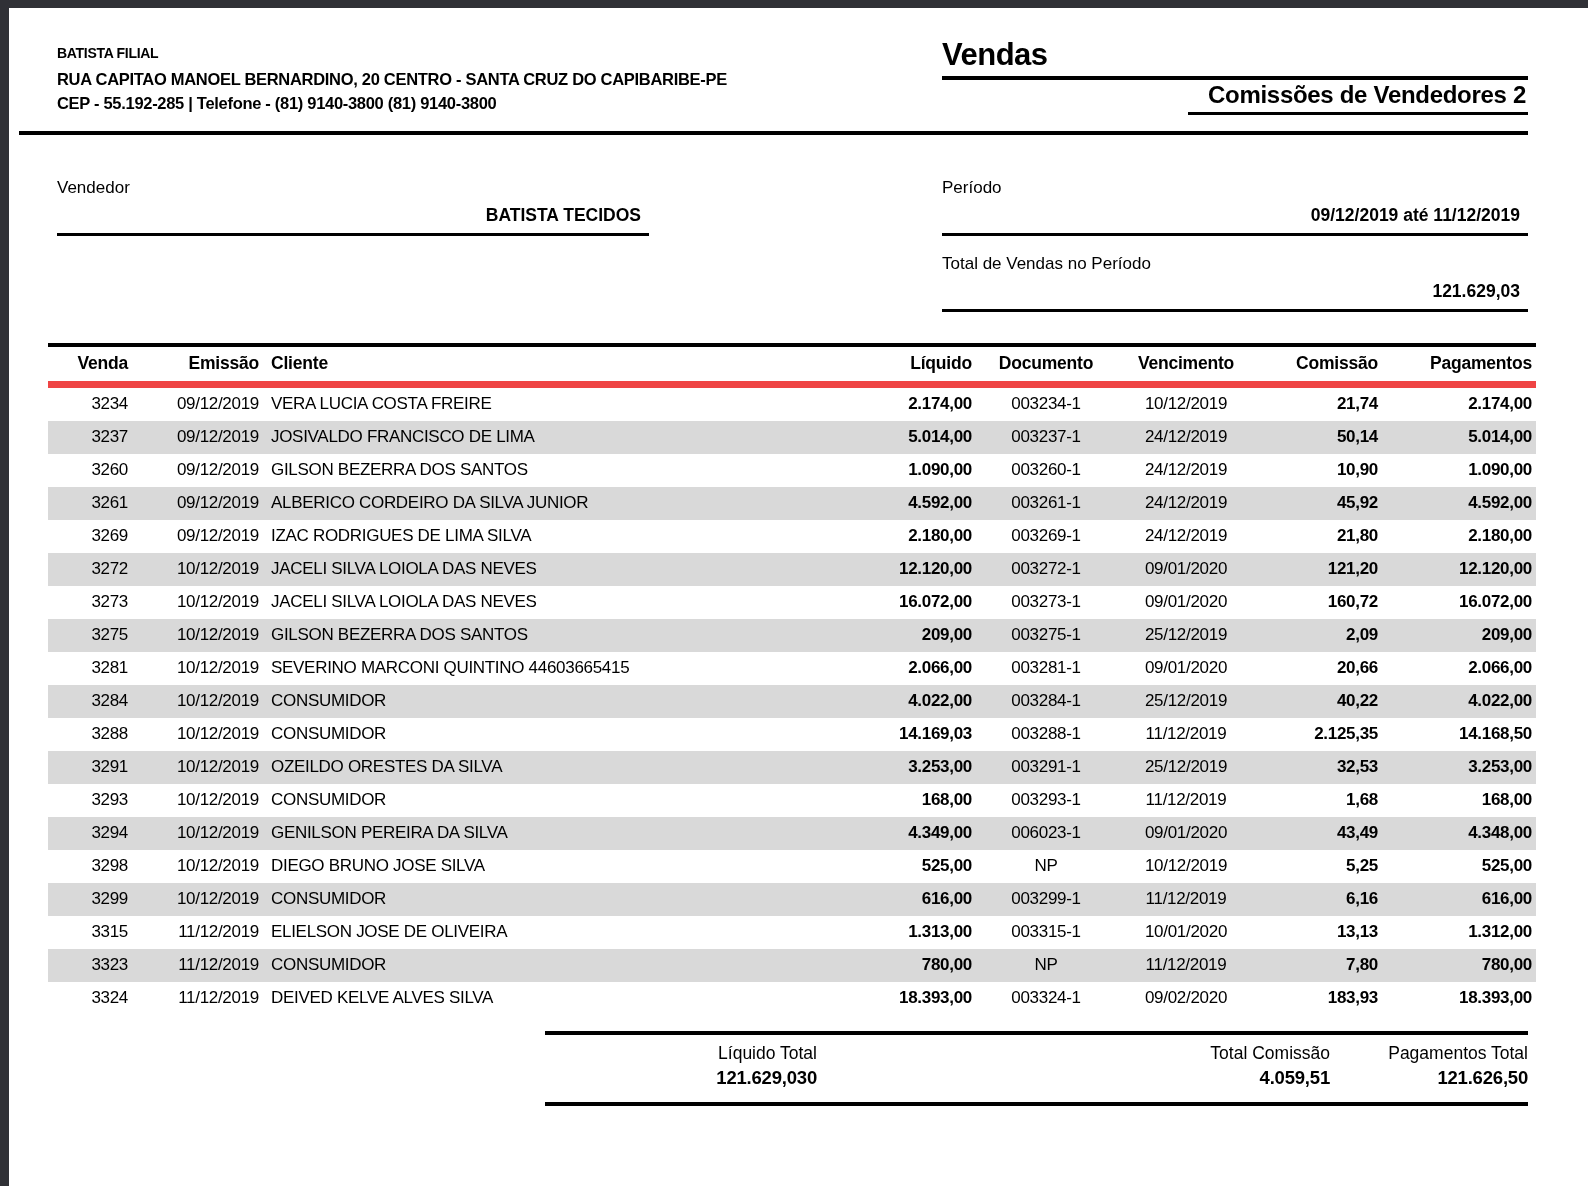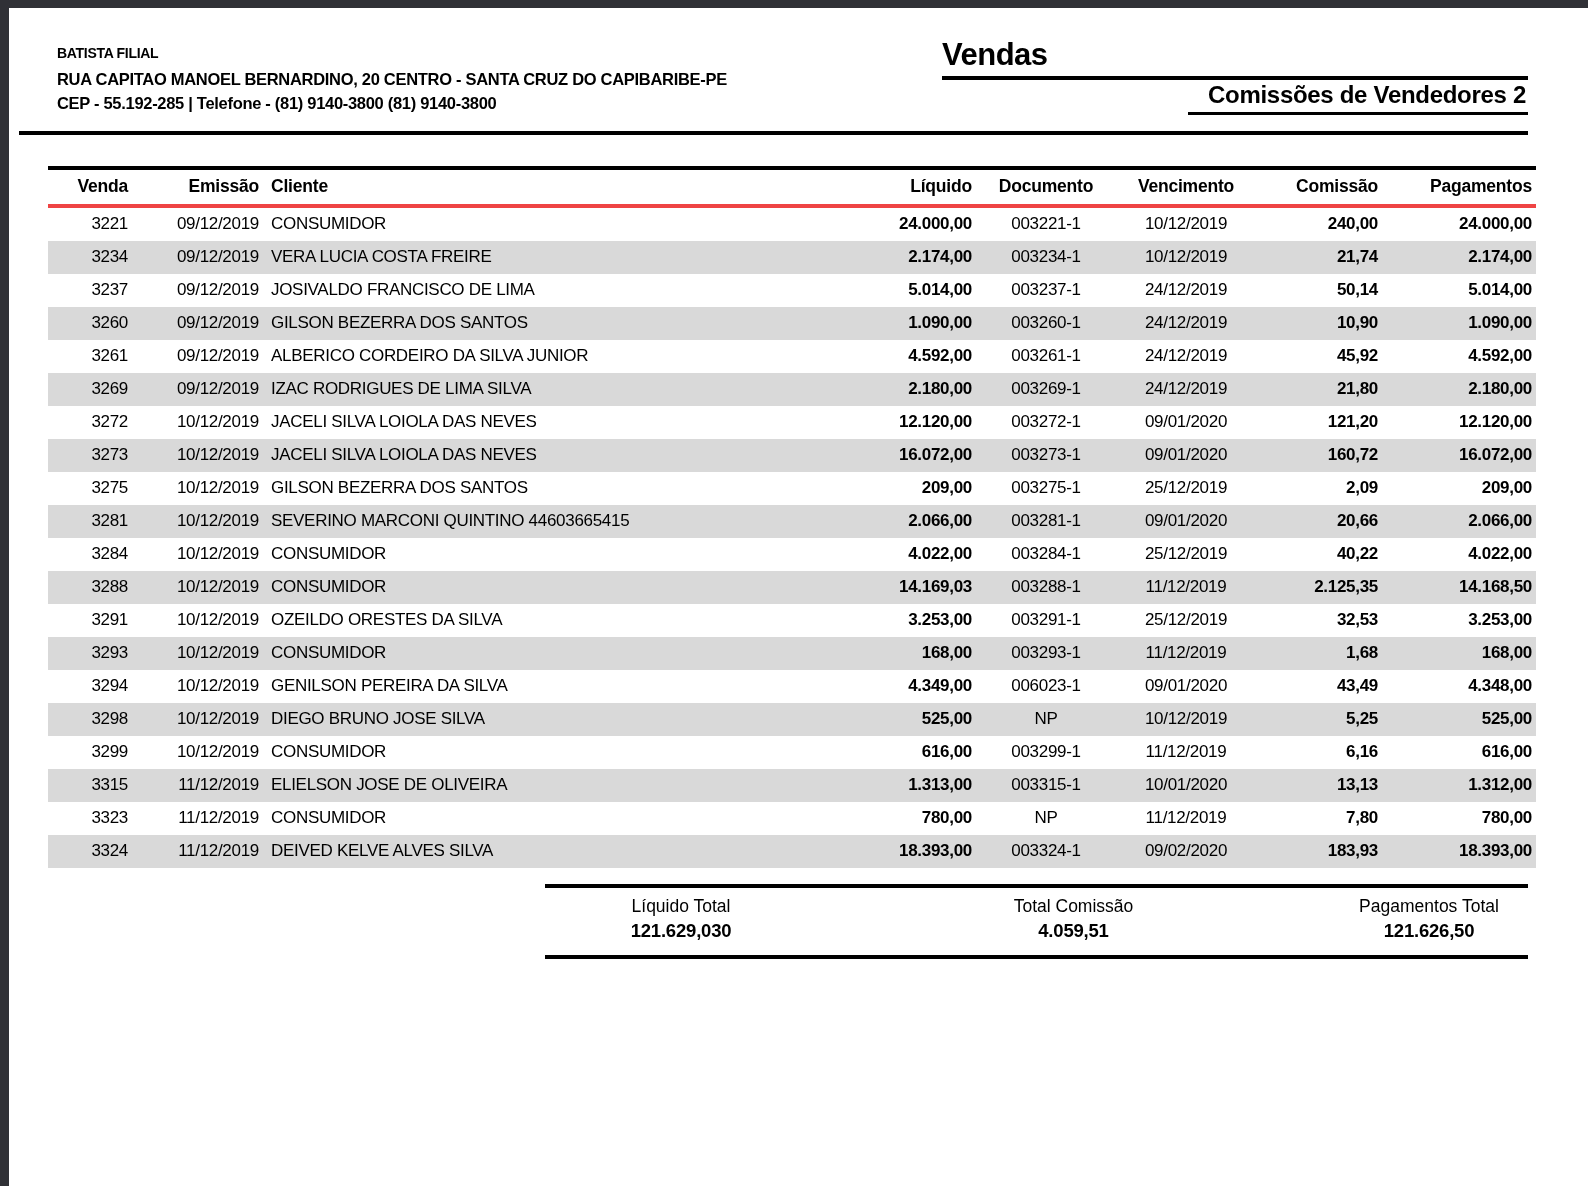--- a/index.html
+++ b/index.html
@@ -69,21 +69,21 @@
   .info-right .group2 { margin-top: 17px; }
   
   table.sales {
     width: calc(100% + 17px);
     margin: 31px -8px 0 -9px;
     border-collapse: collapse;
     table-layout: fixed;
   }
   table.sales thead tr {
     border-top: 4px solid #000;
-    border-bottom: 4px solid #ef4444;
+    border-bottom: 7px solid #ef4444;
   }
   th {
     font-size: 17.5px; font-weight: bold;
     padding: 6px 0 7px;
     letter-spacing: -0.2px;
     white-space: nowrap;
   }
   td {
     font-size: 17px;
     padding: 5px 0 6px;
@@ -106,21 +106,21 @@
   td.col-liquido, td.col-comissao, td.col-pagamentos { font-weight: bold; }
   
   .totals {
     margin-top: 16px;
     margin-left: 488px;
     border-top: 4px solid #000;
     border-bottom: 4px solid #000;
     display: flex;
     padding: 7px 0 12px;
   }
-  .tot-group { display: flex; flex-direction: column; align-items: center; }
+  .tot-group { display: flex; flex-direction: column; }
   .tot-label { font-size: 17.5px; line-height: 23px; }
   .tot-value { font-size: 18.5px; font-weight: bold; line-height: 25px; letter-spacing: -0.2px; }
   .tot-liquido    { width: 272px; text-align: right; }
   .tot-comissao   { flex: 1 1 auto; text-align: right; }
   .tot-pagamentos { width: 198px; text-align: right; }
 </style>
 </head>
 <body>
 
 <div class="page">
@@ -138,46 +138,52 @@
       <div class="title-block">
         <div class="report-title">Vendas</div>
         <div class="report-subtitle-wrap">
           <span class="report-subtitle">Comissões de Vendedores 2</span>
         </div>
       </div>
     </div>
 
     <hr class="full-rule">
 
+    <div class="info-row">
+      <div class="info-left">
+        <div class="field-label">Vendedor</div>
+        <div class="field-value-line">BATISTA TECIDOS</div>
+      </div>
+      <div class="info-right">
+        <div class="group1">
+          <div class="field-label">Período</div>
+          <div class="field-value-line">09/12/2019 até 11/12/2019</div>
+        </div>
+        <div class="group2">
+          <div class="field-label">Total de Vendas no Período</div>
+          <div class="field-value-line">121.629,03</div>
+        </div>
+      </div>
+    </div>
 
     <table class="sales">
       <thead>
         <tr>
           <th class="col-venda">Venda</th>
           <th class="col-emissao">Emissão</th>
           <th class="col-cliente">Cliente</th>
           <th class="col-liquido">Líquido</th>
           <th class="col-documento">Documento</th>
           <th class="col-vencimento">Vencimento</th>
           <th class="col-comissao">Comissão</th>
           <th class="col-pagamentos">Pagamentos</th>
         </tr>
       </thead>
       <tbody>
 
-      <tr>
-          <td class="col-venda">3221</td>
-          <td class="col-emissao">09/12/2019</td>
-          <td class="col-cliente">CONSUMIDOR</td>
-          <td class="col-liquido">24.000,00</td>
-          <td class="col-documento">003221-1</td>
-          <td class="col-vencimento">10/12/2019</td>
-          <td class="col-comissao">240,00</td>
-          <td class="col-pagamentos">24.000,00</td>
-        </tr>
           <tr>
           <td class="col-venda">3234</td>
           <td class="col-emissao">09/12/2019</td>
           <td class="col-cliente">VERA LUCIA COSTA FREIRE</td>
           <td class="col-liquido">2.174,00</td>
           <td class="col-documento">003234-1</td>
           <td class="col-vencimento">10/12/2019</td>
           <td class="col-comissao">21,74</td>
           <td class="col-pagamentos">2.174,00</td>
         </tr>

